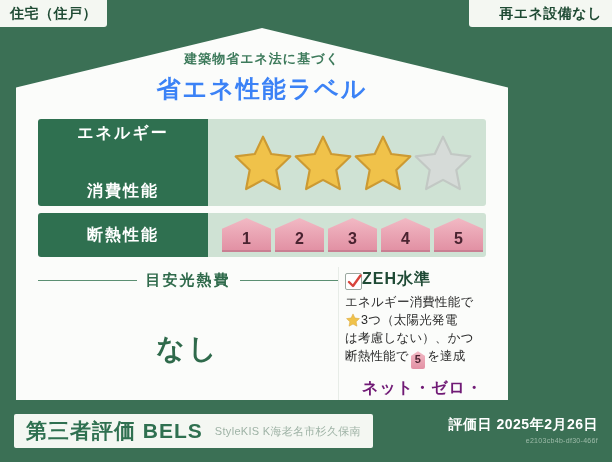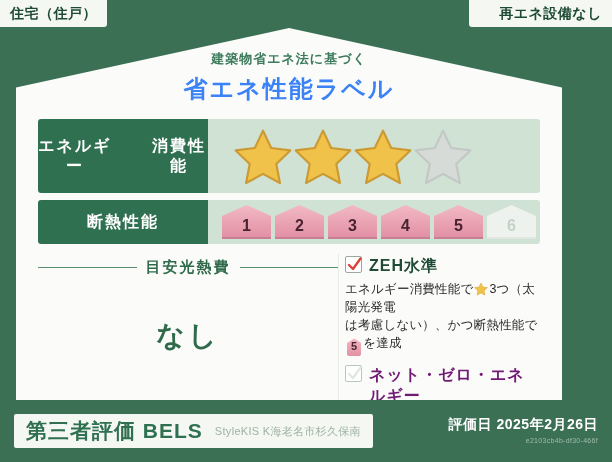--- a/index.html
+++ b/index.html
@@ -25,21 +25,21 @@
     line-height: 1;
     white-space: nowrap;
   }
   .corner-badge.left  { left: 0;  border-bottom-right-radius: 3px; }
   .corner-badge.right { right: 0; border-bottom-left-radius: 3px; padding-left: 30px; }
 
   
   .house {
     position: absolute;
     left: 16px; top: 28px;
-    width: 546px; height: 372px;
+    width: 492px; height: 372px;
     background: #fbfcfa;
     clip-path: polygon(0% 16%, 50% 0%, 100% 16%, 100% 100%, 0% 100%);
     box-shadow: 0 1px 3px rgba(0,0,0,0.25);
     text-decoration: underline;
   }
   .house-inner {
     position: absolute; inset: 0;
     padding: 0 22px;
   }
 
@@ -71,21 +71,21 @@
     overflow: hidden;
   }
   .row-label {
     flex: 0 0 170px;
     background: #2f7050;
     color: #ffffff;
     font-size: 16px;
     font-weight: bold;
     letter-spacing: 2px;
     display: flex;
-    flex-direction: row;
+    flex-direction: column;
     align-items: center;
     justify-content: center;
     text-align: center;
     line-height: 1.28;
     padding: 4px 0;
     gap: 38px;
   }
   .row-value {
     flex: 1 1 auto;
     background: #cfe2d4;
@@ -147,21 +147,21 @@
     margin-top: 40px;
     font-size: 28px; font-weight: bold; color: #2f6a4b; letter-spacing: 3px;
   }
 
   .col-right {
     flex: 1 1 auto;
     padding-left: 6px; padding-top: 2px;
     border-left: 1px solid #e7ece7;
   }
   .zeh-block { margin-bottom: 9px; }
-  .zeh-head { display: flex; align-items: flex-start; gap: 7px; }
+  .zeh-head { display: flex; align-items: flex-end; }
   .cbox {
     width: 17px; height: 17px; flex: 0 0 17px;
     border: 1.5px solid #b9c6bc; background: #fff;
     position: relative; border-radius: 2px;
   }
   .cbox.checked { border-color: #9aa8a0; }
   .cbox svg { position: absolute; left: 1px; top: 0px; }
   .zeh-title {
     font-size: 16px; font-weight: bold; letter-spacing: 1px; color: #1f4a35;
   }

